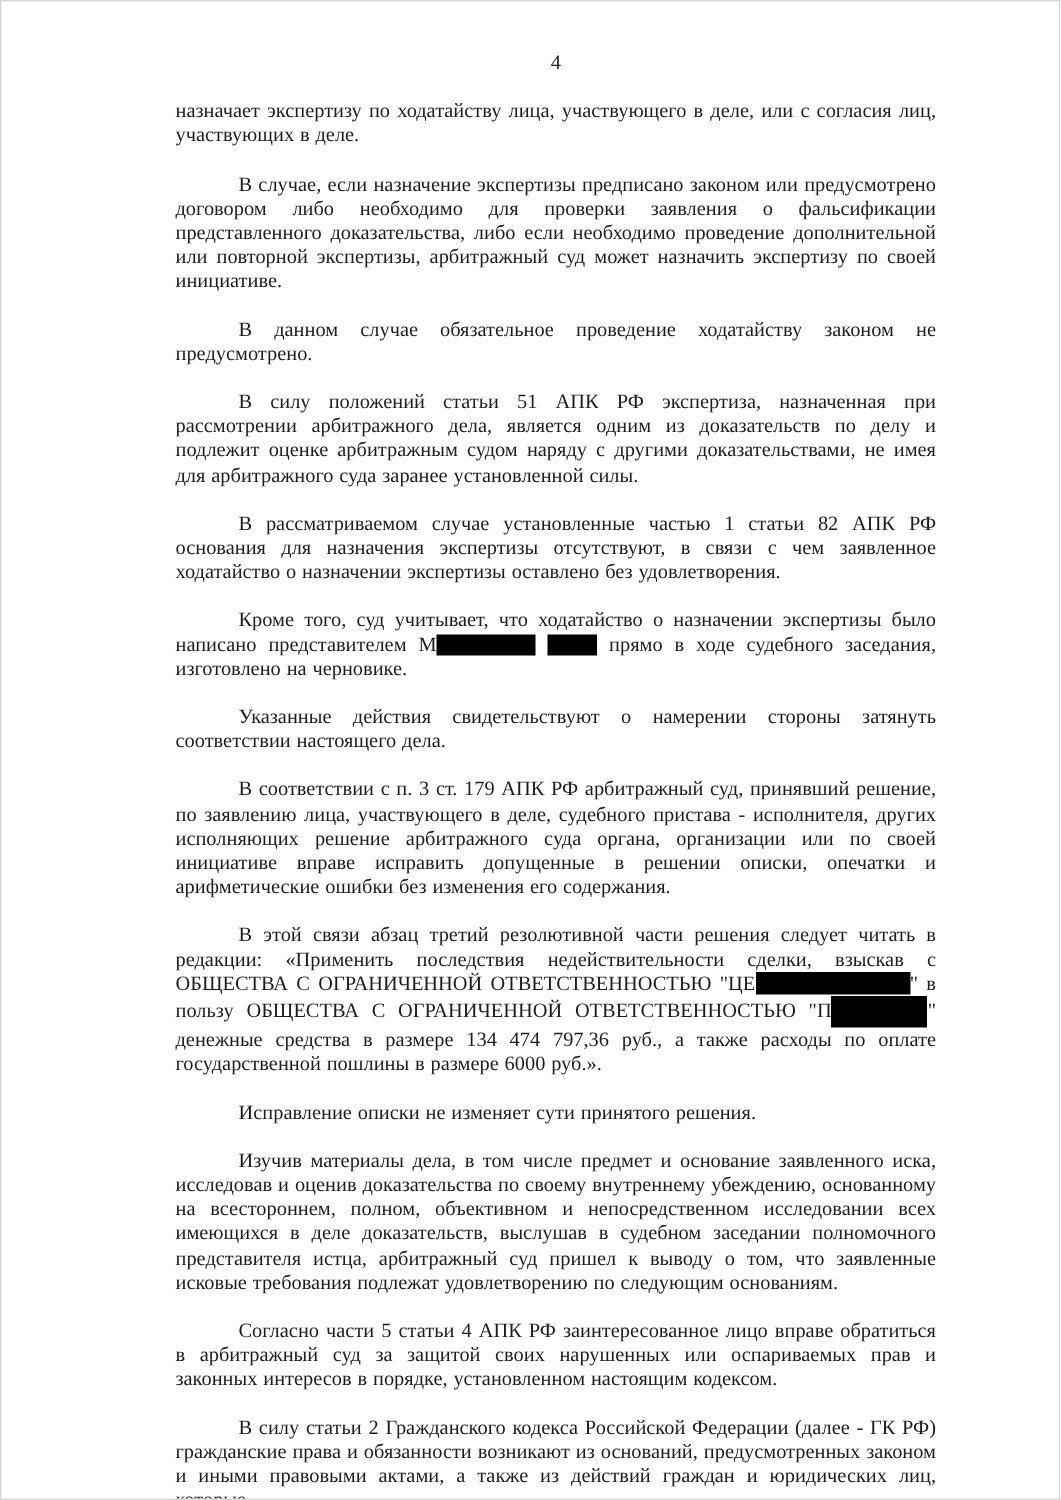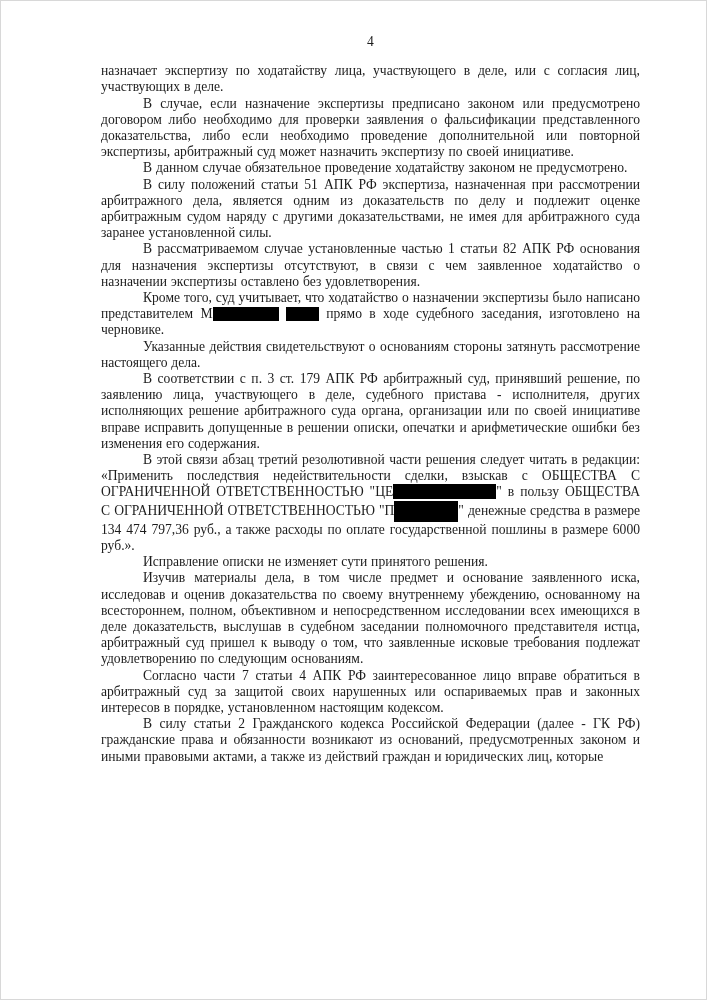--- a/index.html
+++ b/index.html
@@ -19,21 +19,21 @@
     font-size: 13.6px;
     line-height: 16.2px;
     color: #1c1c1c;
     overflow: hidden;
   }
   .page-number {
     text-align: center;
     margin-bottom: 13px;
   }
   p.para {
-    margin: 0;
+    margin: 16px;
     text-align: justify;
     word-spacing: 0.5px;
     font-family: Liberation Serif, serif;
   }
   p.para.indent {
     text-indent: 42px;
   }
   .redaction {
     display: inline-block;
     background: #000000;
@@ -45,21 +45,21 @@
 
 <div class="page">
   <div class="page-number">4</div>
   <div class="doc-body">
       <p class="para">назначает экспертизу по ходатайству лица, участвующего в деле, или с согласия лиц, участвующих в деле.</p>
       <p class="para indent">В случае, если назначение экспертизы предписано законом или предусмотрено договором либо необходимо для проверки заявления о фальсификации представленного доказательства, либо если необходимо проведение дополнительной или повторной экспертизы, арбитражный суд может назначить экспертизу по своей инициативе.</p>
       <p class="para indent">В данном случае обязательное проведение ходатайству законом не предусмотрено.</p>
       <p class="para indent">В силу положений статьи 51 АПК РФ экспертиза, назначенная при рассмотрении арбитражного дела, является одним из доказательств по делу и подлежит оценке арбитражным судом наряду с другими доказательствами, не имея для арбитражного суда заранее установленной силы.</p>
       <p class="para indent">В рассматриваемом случае установленные частью 1 статьи 82 АПК РФ основания для назначения экспертизы отсутствуют, в связи с чем заявленное ходатайство о назначении экспертизы оставлено без удовлетворения.</p>
       <p class="para indent">Кроме того, суд учитывает, что ходатайство о назначении экспертизы было написано представителем М<span class="redaction" style="width: 66px; height: 14px; background: rgb(0, 0, 0);"></span> <span class="redaction" style="width: 33px; height: 14px; background: rgb(0, 0, 0);"></span> прямо в ходе судебного заседания, изготовлено на черновике.</p>
-      <p class="para indent">Указанные действия свидетельствуют о основаниям стороны затянуть рассмотрение настоящего дела.</p>
+      <p class="para indent">Указанные действия свидетельствуют о намерении стороны затянуть соответствии настоящего дела.</p>
       <p class="para indent">В соответствии с п. 3 ст. 179 АПК РФ арбитражный суд, принявший решение, по заявлению лица, участвующего в деле, судебного пристава - исполнителя, других исполняющих решение арбитражного суда органа, организации или по своей инициативе вправе исправить допущенные в решении описки, опечатки и арифметические ошибки без изменения его содержания.</p>
       <p class="para indent">В этой связи абзац третий резолютивной части решения следует читать в редакции: «Применить последствия недействительности сделки, взыскав с ОБЩЕСТВА С ОГРАНИЧЕННОЙ ОТВЕТСТВЕННОСТЬЮ "ЦЕ<span class="redaction" style="width: 103px; height: 15px; background: rgb(0, 0, 0);"></span>" в пользу ОБЩЕСТВА С ОГРАНИЧЕННОЙ ОТВЕТСТВЕННОСТЬЮ "П<span class="redaction" style="width: 64px; height: 21px; background: rgb(0, 0, 0); vertical-align: -7px;"></span>" денежные средства в размере 134 474 797,36 руб., а также расходы по оплате государственной пошлины в размере 6000 руб.».</p>
       <p class="para indent">Исправление описки не изменяет сути принятого решения.</p>
       <p class="para indent">Изучив материалы дела, в том числе предмет и основание заявленного иска, исследовав и оценив доказательства по своему внутреннему убеждению, основанному на всестороннем, полном, объективном и непосредственном исследовании всех имеющихся в деле доказательств, выслушав в судебном заседании полномочного представителя истца, арбитражный суд пришел к выводу о том, что заявленные исковые требования подлежат удовлетворению по следующим основаниям.</p>
-      <p class="para indent">Согласно части 7 статьи 4 АПК РФ заинтересованное лицо вправе обратиться в арбитражный суд за защитой своих нарушенных или оспариваемых прав и законных интересов в порядке, установленном настоящим кодексом.</p>
+      <p class="para indent">Согласно части 5 статьи 4 АПК РФ заинтересованное лицо вправе обратиться в арбитражный суд за защитой своих нарушенных или оспариваемых прав и законных интересов в порядке, установленном настоящим кодексом.</p>
       <p class="para indent">В силу статьи 2 Гражданского кодекса Российской Федерации (далее - ГК РФ) гражданские права и обязанности возникают из  оснований, предусмотренных законом и иными правовыми актами, а также из действий граждан и юридических лиц, которые</p>
     </div>
 </div>
 
 </body></html>

